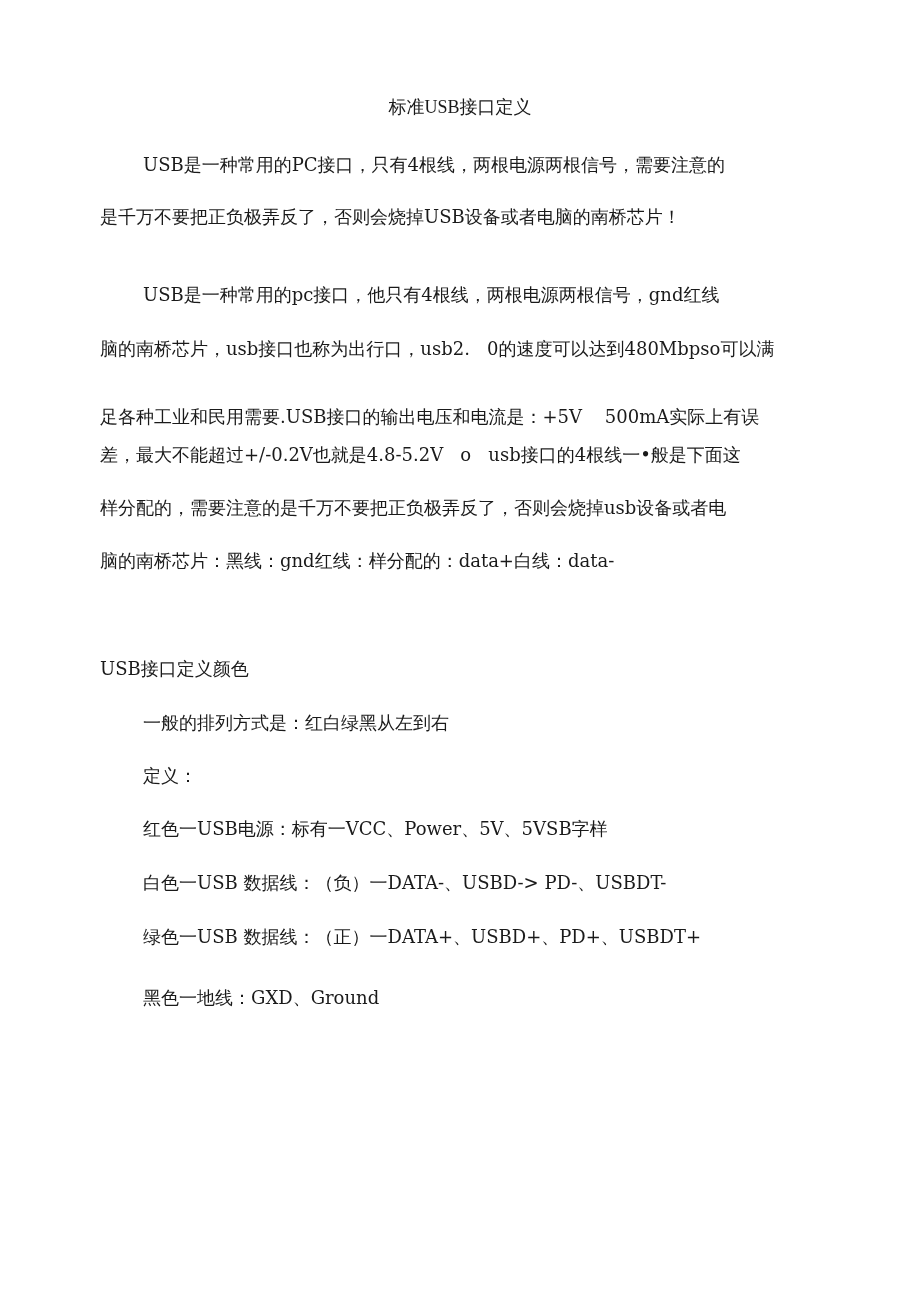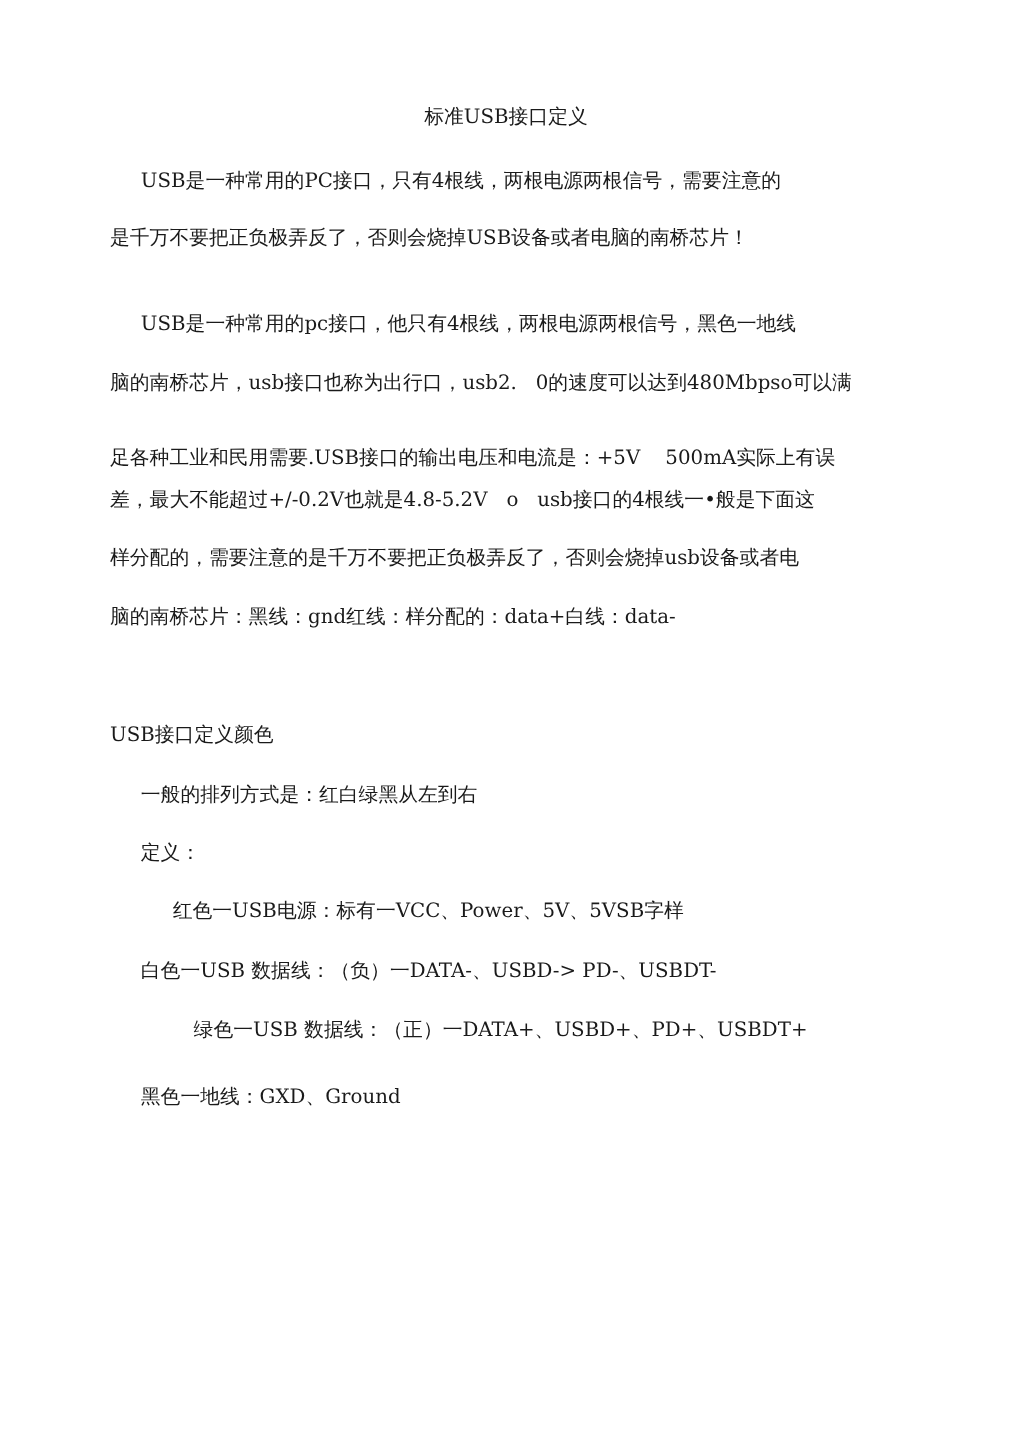--- a/index.html
+++ b/index.html
@@ -24,48 +24,49 @@
     }
     .title {
       position: absolute;
       top: 95px;
       left: 0;
       width: 920px;
       text-align: center;
       font-size: 18px;
       line-height: 24px;
       white-space: pre;
+      font-family: Liberation Serif, serif;
     }
-    .indent { left: 128px; }
+    .indent { left: 143px; }
     .flush { left: 100px; }
   </style>
 </head>
 <body>
 
 <div>
 
   <div class="title">标准USB接口定义</div>
 
   <div>
     <div class="line indent" style="top:153px;">USB是一种常用的PC接口，只有4根线，两根电源两根信号，需要注意的</div>
     <div class="line flush" style="top:205px;">是千万不要把正负极弄反了，否则会烧掉USB设备或者电脑的南桥芯片！</div>
   </div>
 
   <div>
-    <div class="line indent" style="top:283px;">USB是一种常用的pc接口，他只有4根线，两根电源两根信号，黑色一地线</div>
+    <div class="line indent" style="top:283px;">USB是一种常用的pc接口，他只有4根线，两根电源两根信号，gnd红线</div>
     <div class="line flush" style="top:337px;">脑的南桥芯片，usb接口也称为出行口，usb2.   0的速度可以达到480Mbpso可以满</div>
     <div class="line flush" style="top:390px;margin-top:15px;">足各种工业和民用需要.USB接口的输出电压和电流是：+5V    500mA实际上有误</div>
     <div class="line flush" style="top:443px;">差，最大不能超过+/-0.2V也就是4.8-5.2V   o   usb接口的4根线一•般是下面这</div>
     <div class="line flush" style="top:496px;">样分配的，需要注意的是千万不要把正负极弄反了，否则会烧掉usb设备或者电</div>
     <div class="line flush" style="top:549px;">脑的南桥芯片：黑线：gnd红线：样分配的：data+白线：data-</div>
   </div>
 
   <div>
     <div class="line flush" style="top:657px;">USB接口定义颜色</div>
     <div class="line indent" style="top:711px;">一般的排列方式是：红白绿黑从左到右</div>
     <div class="line indent" style="top:764px;">定义：</div>
-    <div class="line indent" style="top:817px;margin-left:29px;">红色一USB电源：标有一VCC、Power、5V、5VSB字样</div>
+    <div class="line indent" style="top:817px;">红色一USB电源：标有一VCC、Power、5V、5VSB字样</div>
     <div class="line indent" style="top:871px;">白色一USB 数据线：（负）一DATA-、USBD-&gt; PD-、USBDT-</div>
-    <div class="line indent" style="top:925px;margin-left:48px;">绿色一USB 数据线：（正）一DATA+、USBD+、PD+、USBDT+</div>
+    <div class="line indent" style="top:925px;">绿色一USB 数据线：（正）一DATA+、USBD+、PD+、USBDT+</div>
     <div class="line indent" style="top:986px;">黑色一地线：GXD、Ground</div>
   </div>
 
 </div>
 
 </body></html>

